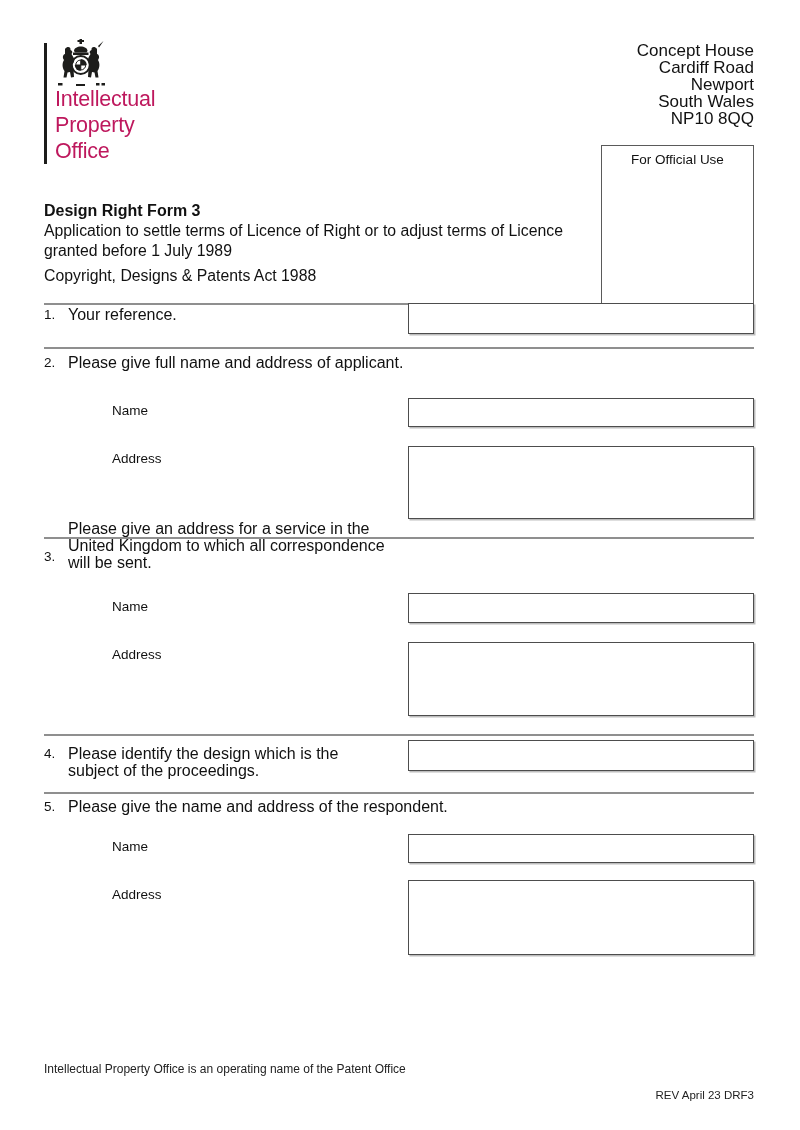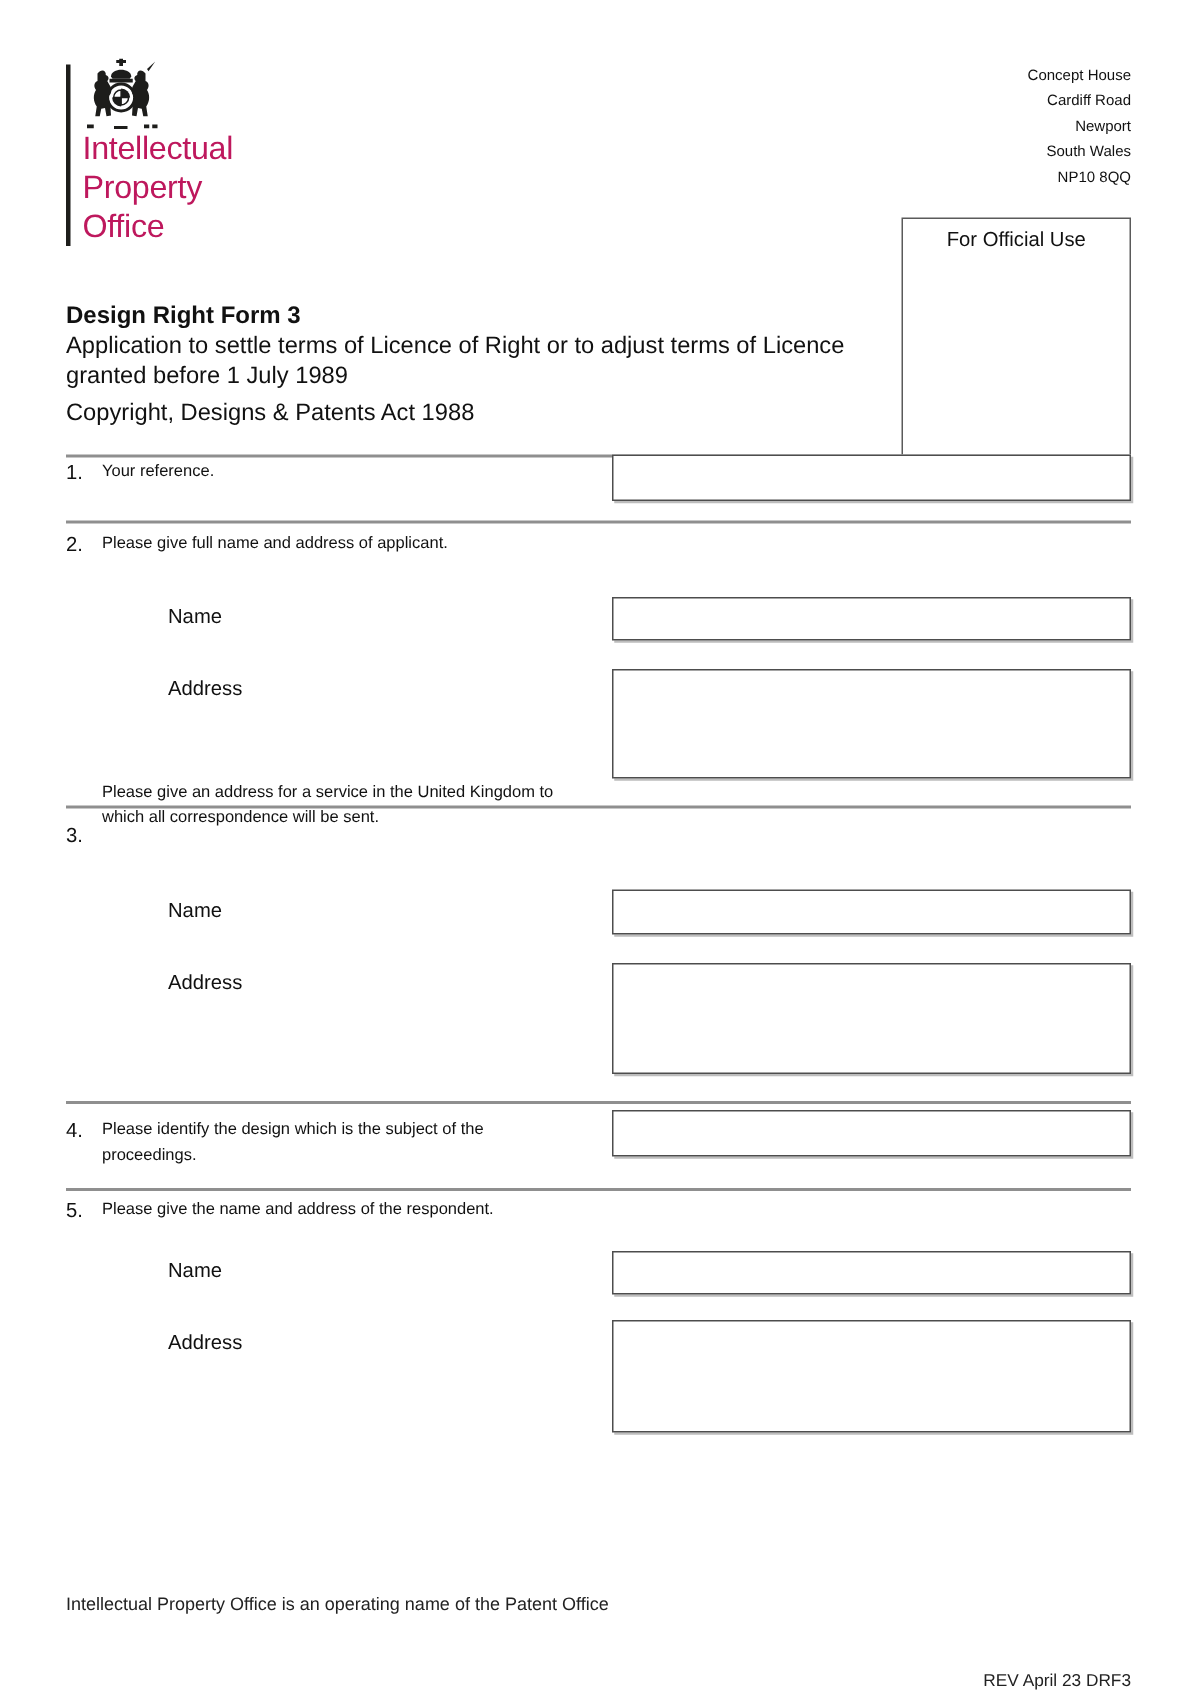--- a/index.html
+++ b/index.html
@@ -10,51 +10,51 @@
     font-family:"Liberation Sans", sans-serif;
     color:#1d1d1b;
     overflow:hidden;
   }
   .abs { position:absolute; }
 
   
   .logo-bar { left:44px; top:43px; width:3px; height:121px; background:#1d1d1b; }
   .crest { left:54px; top:39px; width:54px; height:48px; }
   .logo-text { left:55px; top:86px; font-size:21.5px; line-height:26px; letter-spacing:-0.2px; color:#be185d; }
-  .office-address { right:46px; top:42px; text-align:right; font-size:10px; line-height:17px; color:#111; }
+  .office-address { right:46px; top:42px; text-align:right; font-size:17px; line-height:17px; color:#111; }
   .official-box {
     left:601px; top:145px; width:153px; height:160px;
     border:1.3px solid #5a5a5a; background:#fff;
     text-align:center; padding-top:6px; font-size:13.5px; color:#111;
   }
 
   
   .form-title { left:44px; top:202px; font-size:16px; font-weight:bold; color:#111; }
   .form-subtitle { left:44px; top:221px; width:540px; font-size:15.8px; line-height:19.5px; color:#111; }
   .form-act { left:44px; top:267px; font-size:15.8px; color:#111; }
 
   
   .rule { left:44px; width:710px; height:2px; background:#8f8f8f; }
   .sec-num { left:44px; font-size:13.5px; line-height:17px; color:#111; }
-  .sec-q { left:68px; font-size:11px; line-height:17px; color:#111; }
+  .sec-q { left:68px; font-size:16px; line-height:17px; color:#111; }
   .fld-label { left:68px; font-size:13.5px; line-height:17px; color:#111;margin-left:44px; }
 
   .field {
     left:408px; width:346px;
     border:1.4px solid #4d4d4d; background:#fff;
     box-shadow:1.5px 1.5px 0 #bdbdbd;
     font-family:"Liberation Sans", sans-serif;
     font-size:13.5px; color:#111;
     padding:4px 6px; outline:none; border-radius:0;
     resize:none; display:block;
   }
 
   
   .footer-left { left:44px; top:1062px; font-size:12px; color:#222; }
-  .footer-right { right:46px; top:1089px; font-size:11.5px; color:#222; text-align:left;margin-top:26px; }
+  .footer-right { right:46px; top:1089px; font-size:11.5px; color:#222; text-align:left; }
 </style>
 </head>
 <body>
 
 <div class="abs logo-bar"></div>
 
 <svg class="abs crest" viewBox="0 0 108 96" aria-hidden="true">
   <g fill="#1d1d1b">
 
     <rect x="51" y="0" width="5" height="10"></rect>

